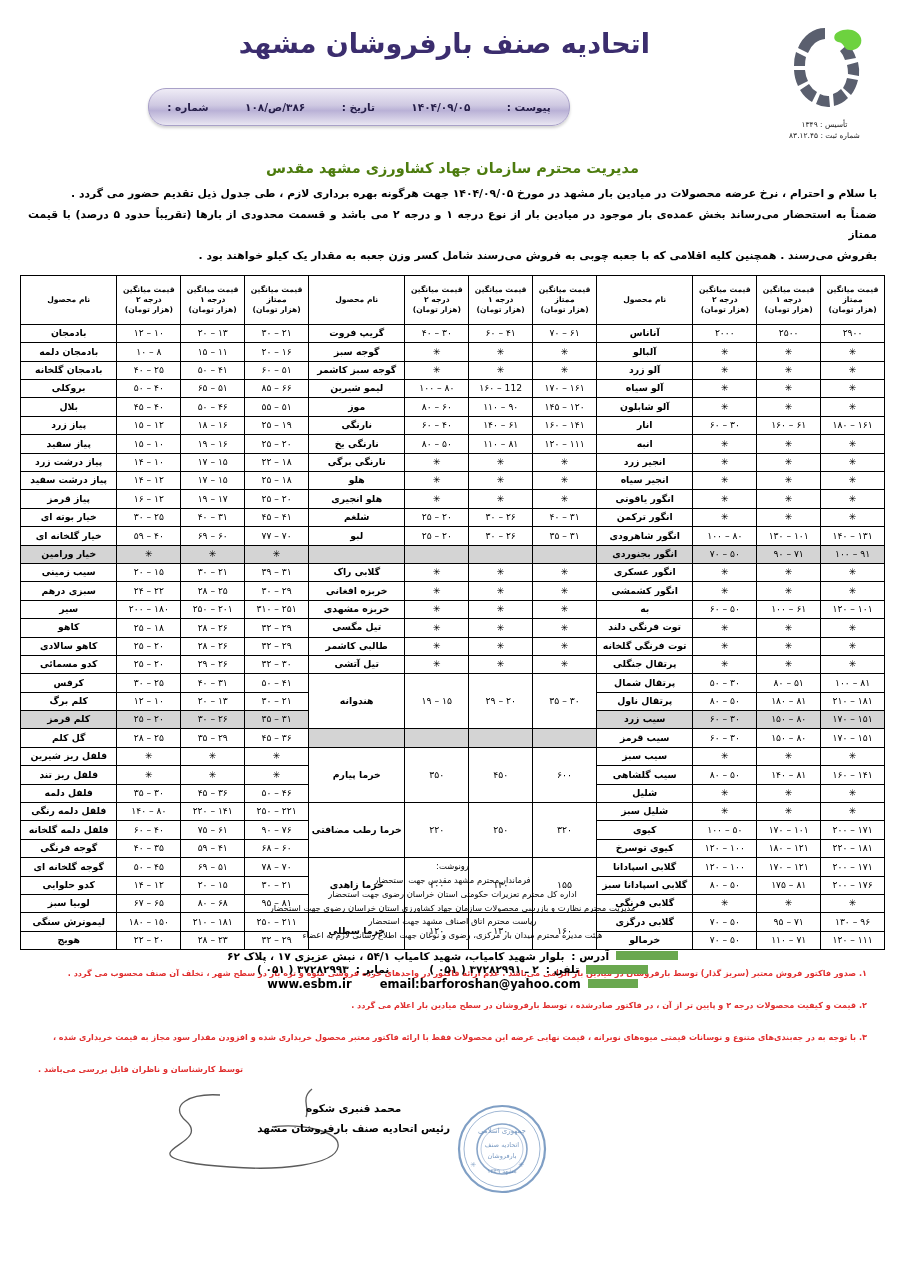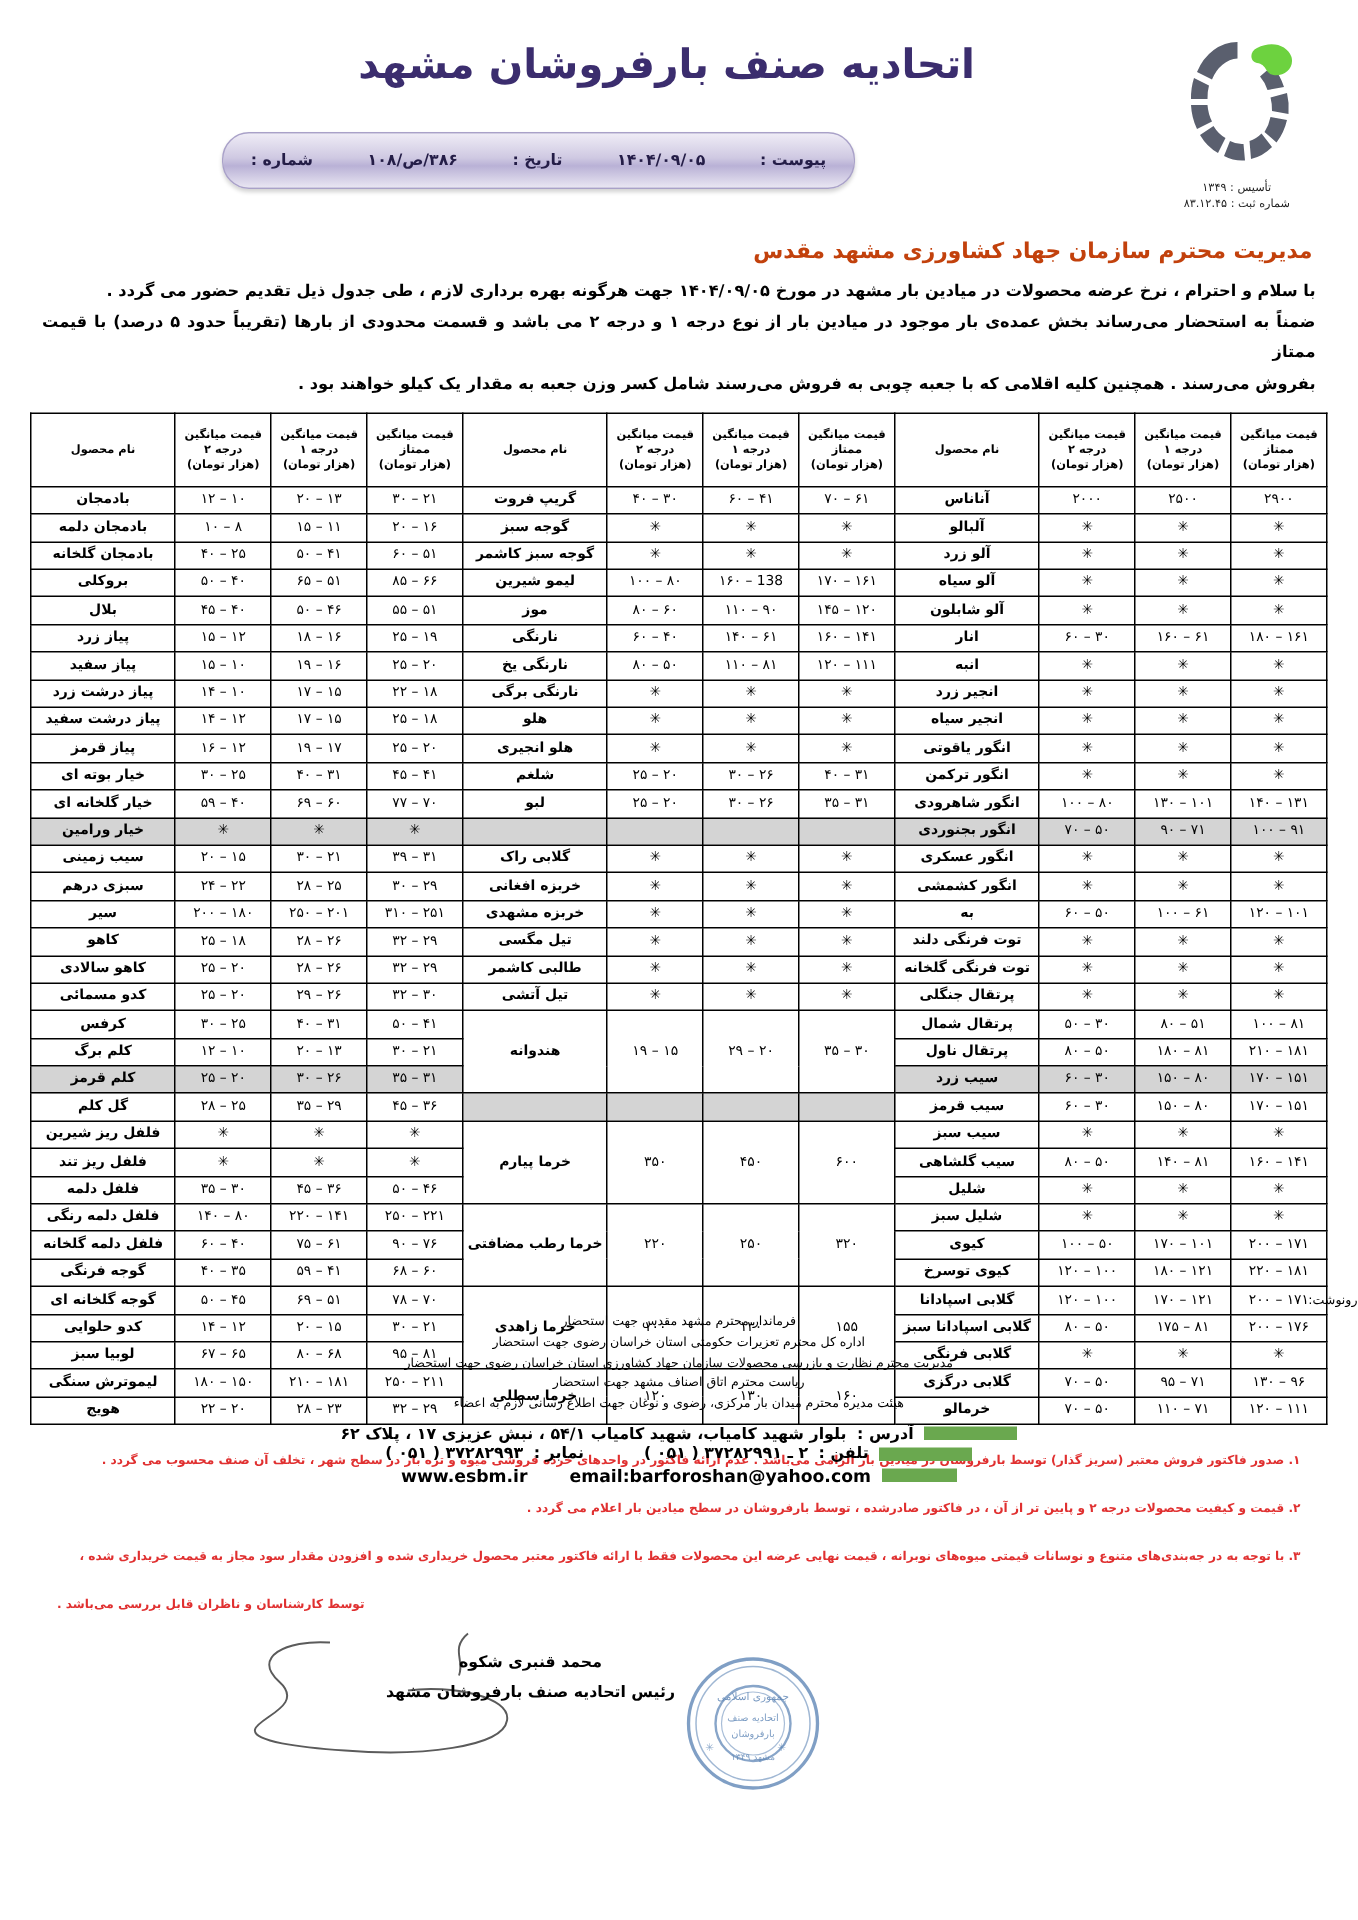--- a/index.html
+++ b/index.html
@@ -30,22 +30,22 @@
     background:linear-gradient(to bottom,#efecf6 0%,#cfc9e2 45%,#b9b1d6 60%,#e9e6f2 100%);
     border:1px solid #a9a1c8;
     box-shadow:0 2px 3px rgba(0,0,0,.18);
     display:flex;align-items:center;justify-content:space-around;
     font-size:10.5px;font-weight:bold;color:#241d47;
   }
   .meta-bar .mcell{white-space:nowrap;}
 
   
   .addressee{
-    margin:10px 30px 0 30px;text-align:right;
-    font-size:14.5px;font-weight:bold;color:#c2410c;
+    margin:10px 30px 0 30px;text-align:center;
+    font-size:14.5px;font-weight:bold;color:#4d7c0f;
   }
   .intro{margin:8px 28px 0 28px;font-size:10.8px;line-height:1.85;text-align:justify;}
   .intro p{margin:0 0 1px 0;font-weight:bold;}
 
   
   .tbl-wrap{margin:9px 20px 0 20px;}
   table.price{
     border-collapse:collapse;width:865px;table-layout:fixed;
     font-size:9.2px;
   }
@@ -73,21 +73,21 @@
   .sign-zone{position:relative;height:120px;margin-top:2px;}
   .sign-name{
     position:absolute;top:6px;right:455px;font-size:10.5px;font-weight:bold;
     text-align:center;line-height:1.9;white-space:nowrap;
   }
   .scribble{position:absolute;top:-6px;right:545px;}
   .stamp{position:absolute;top:8px;right:355px;opacity:.75;}
 
   
   .footer{position:absolute;bottom:8px;right:0;width:905px;}
-  .cc-title{font-size:8.4px;margin:0 0 1px 0;padding-right:0;text-align:right;}
+  .cc-title{font-size:8.4px;margin:0 0 1px 0;padding-right:0;text-align:center;}
   .cc{font-size:8.4px;line-height:1.62;text-align:center;margin:0;}
   .cc div{white-space:nowrap;}
   .contact{margin-top:7px;text-align:center;}
   .cline{
     display:flex;align-items:center;justify-content:center;gap:7px;
     font-size:10.6px;font-weight:bold;margin:1.5px 0;direction:rtl;
   }
   .cline.ltr{direction:ltr;font-size:11.5px;}
   .bar{display:inline-block;width:62px;height:9px;background:#6aa84f;}
   .bar.sm{width:50px;}
@@ -238,21 +238,21 @@
             <td class="col-p1">۴۱ – ۵۰</td>
             <td class="col-p2">۲۵ – ۴۰</td>
             <td class="col-name">بادمجان گلخانه</td>
           </tr>
           <tr>
             <td class="col-pm">✳</td>
             <td class="col-p1">✳</td>
             <td class="col-p2">✳</td>
             <td class="col-name">آلو سیاه</td>
             <td class="col-pm">۱۶۱ – ۱۷۰</td>
-            <td class="col-p1">138 – ۱۶۰</td>
+            <td class="col-p1">112 – ۱۶۰</td>
             <td class="col-p2">۸۰ – ۱۰۰</td>
             <td class="col-name">لیمو شیرین</td>
             <td class="col-pm">۶۶ – ۸۵</td>
             <td class="col-p1">۵۱ – ۶۵</td>
             <td class="col-p2">۴۰ – ۵۰</td>
             <td class="col-name">بروکلی</td>
           </tr>
           <tr>
             <td class="col-pm">✳</td>
             <td class="col-p1">✳</td>

